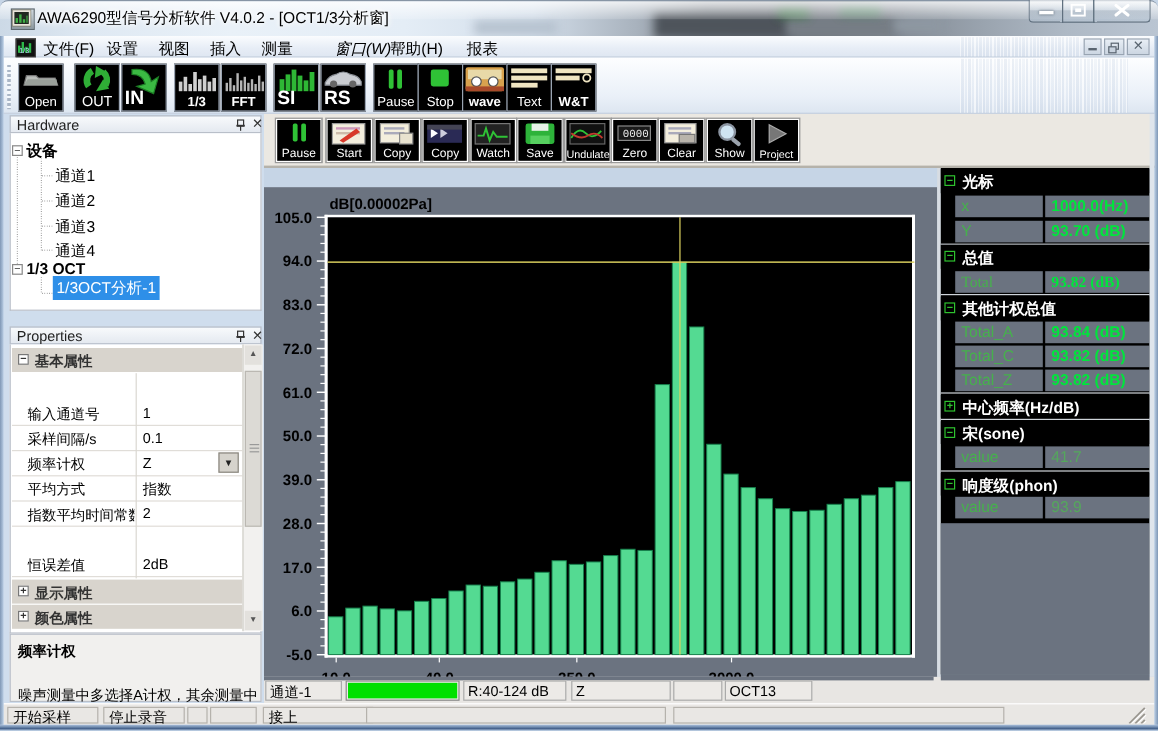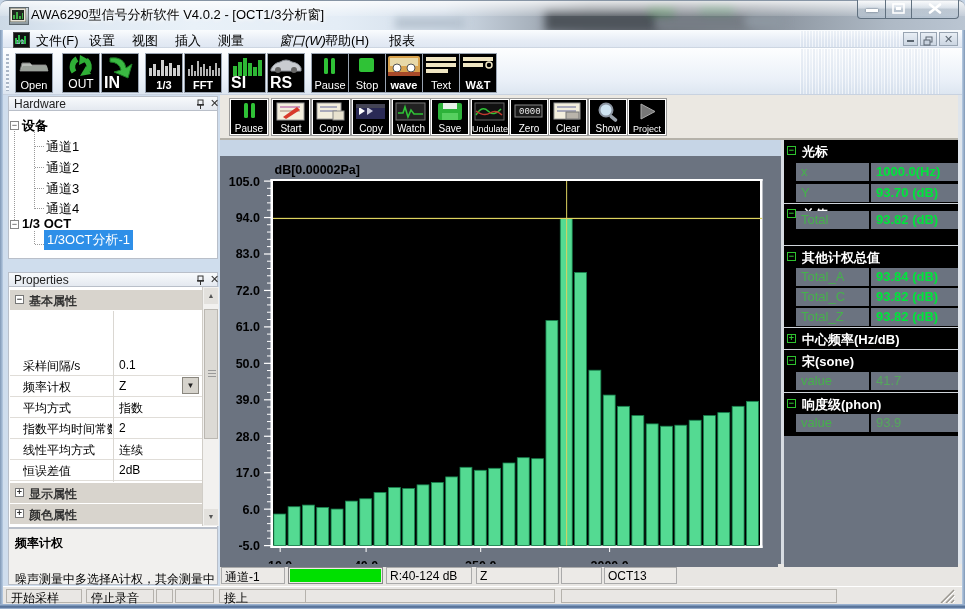--- a/index.html
+++ b/index.html
@@ -304,40 +304,40 @@
         <rect x="4" y="6" width="1" height="4" fill="#333"></rect>
       </svg>
     </span>
     <span class="pinx" style="left:201px;">✕</span>
   </div>
 <div class="abs" id="propgrid">
  <div class="pgroup" style="top:3px;">
       <i class="pgbox">−</i>
       <b>基本属性</b>
     </div>
+ <div class="prow" style="top:47px;">
+      <div class="k">输入通道号</div>
+      <div class="v">1</div>
+    </div>
  <div class="prow" style="top:68px;">
       <div class="k">采样间隔/s</div>
       <div class="v">0.1</div>
     </div>
  <div class="prow" style="top:89px;">
       <div class="k">频率计权</div>
       <div class="v">Z</div>
    <div style="position:absolute;left:172px;top:1px;width:17px;height:17px;background:#d6d3cc;border:1px solid #8a877f;box-sizing:border-box;text-align:center;font-size:8px;line-height:15px;color:#222;">▼</div>
     </div>
  <div class="prow" style="top:110px;">
       <div class="k">平均方式</div>
       <div class="v">指数</div>
     </div>
  <div class="prow" style="top:131px;">
       <div class="k">指数平均时间常数</div>
       <div class="v">2</div>
-    </div>
- <div class="prow" style="top:152px;">
-      <div class="k">线性平均方式</div>
-      <div class="v">连续</div>
     </div>
  <div class="prow" style="top:173px;">
       <div class="k">恒误差值</div>
       <div class="v">2dB</div>
     </div>
  <div class="pgroup" style="top:196px;">
       <i class="pgbox">+</i>
       <b>显示属性</b>
     </div>
  <div class="pgroup" style="top:217px;">
@@ -575,21 +575,21 @@
     </div>
  <div class="rprow" style="top:43.5px;">
       <div class="kc">Y</div>
       <div class="vc">93.70 (dB)</div>
     </div>
  <div class="rpsep" style="top:62.8px;"></div>
  <div class="rphead" style="top:64px;height:20px;">
       <i class="rpbox">−</i>
       <b>总值</b>
     </div>
- <div class="rprow" style="top:71px;">
+ <div class="rprow" style="top:86px;font-family:Liberation Serif, serif;">
       <div class="kc">Total</div>
       <div class="vc">93.82 (dB)</div>
     </div>
  <div class="rpsep" style="top:105.2px;"></div>
  <div class="rphead" style="top:106.5px;height:20px;">
       <i class="rpbox">−</i>
       <b>其他计权总值</b>
     </div>
  <div class="rprow" style="top:127.5px;">
       <div class="kc">Total_A</div>

